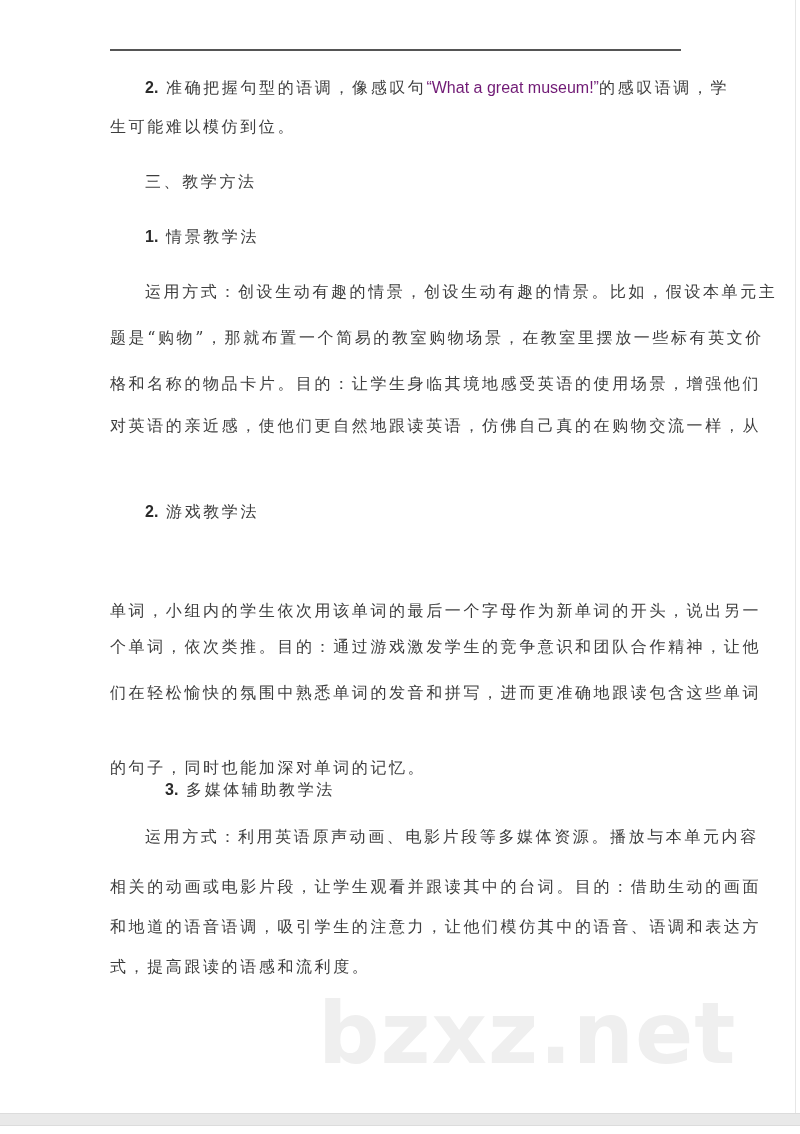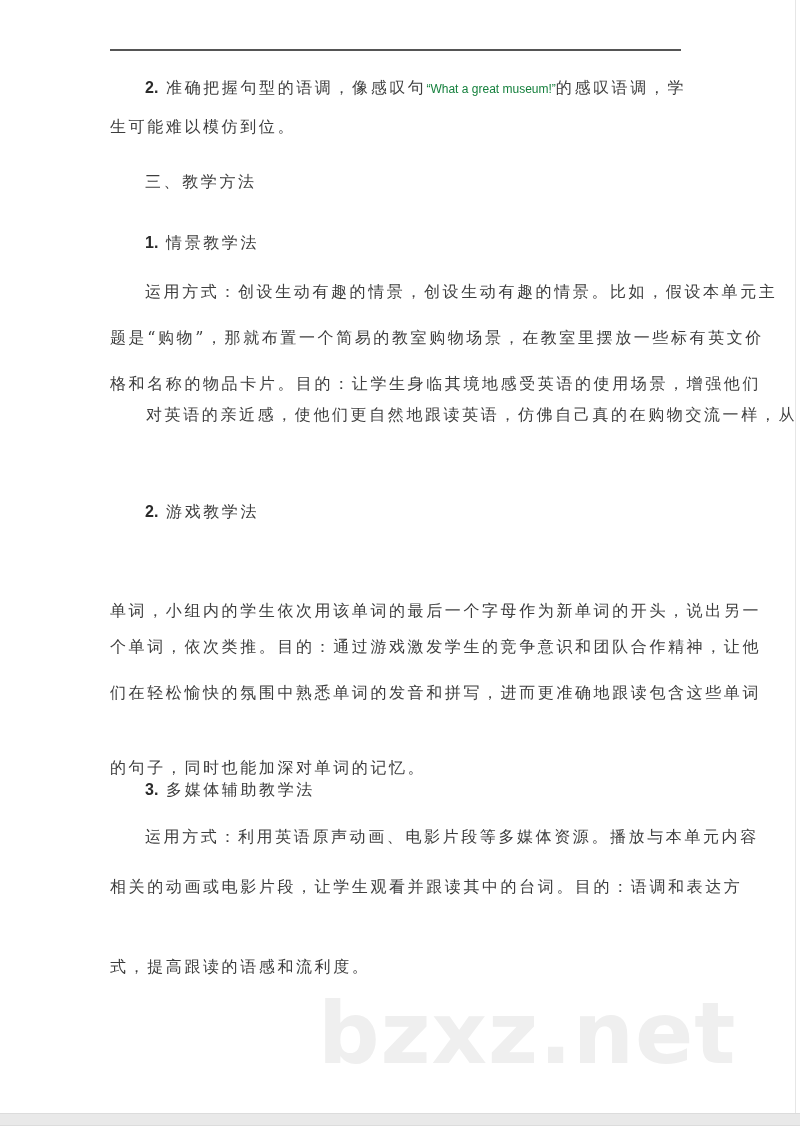--- a/index.html
+++ b/index.html
@@ -21,51 +21,52 @@
     position: absolute; left: 110px; top: 49px; width: 571px; height: 2px;
     background: #555555;
   }
   .line {
     position: absolute; left: 110px; width: 580px;
     font-size: 16px; line-height: 20px; white-space: nowrap;
     letter-spacing: 2.6px; color: #3d3d3d;
   }
   .indent { left: 145px; }
   .num { font-family: "Liberation Sans", sans-serif; font-weight: bold; letter-spacing: 0; color: #2a2a2a; }
-  .en { font-family: "Liberation Sans", sans-serif; letter-spacing: 0; color: #15803d; font-size: 12px; }
+  .en { font-family: "Liberation Sans", sans-serif; letter-spacing: 0; color: #701a75; font-size: 16px; }
   .watermark {
     position: absolute; left: 318px; top: 990px;
     font-family: "DejaVu Sans", sans-serif; font-weight: bold;
     font-size: 86px; line-height: 86px; color: #efefef; letter-spacing: 1px;
   }
 </style>
 </head>
 <body>
 
 <div class="page">
   <div class="header-rule"></div>
 
   <div class="line indent" style="top:78px;"><span class="num">2.</span> <span>准确把握句型的语调，像感叹句</span><span class="en">“What a great museum!”</span><span>的感叹语调，学</span></div>
   <div class="line" style="top:117px;">生可能难以模仿到位。</div>
 
   <div class="line indent" style="top:172px;">三、教学方法</div>
 
-  <div class="line indent" style="top:227px;margin-top:6px;"><span class="num">1.</span> <span>情景教学法</span></div>
+  <div class="line indent" style="top:227px;"><span class="num">1.</span> <span>情景教学法</span></div>
   <div class="line indent" style="top:282px;">运用方式：创设生动有趣的情景，创设生动有趣的情景。比如，假设本单元主</div>
   <div class="line" style="top:328px;">题是“购物”，那就布置一个简易的教室购物场景，在教室里摆放一些标有英文价</div>
   <div class="line" style="top:374px;">格和名称的物品卡片。目的：让学生身临其境地感受英语的使用场景，增强他们</div>
-  <div class="line" style="top:405px;margin-left:36px;">对英语的亲近感，使他们更自然地跟读英语，仿佛自己真的在购物交流一样，从</div>
+  <div class="line" style="top:416px;">对英语的亲近感，使他们更自然地跟读英语，仿佛自己真的在购物交流一样，从</div>
 
   <div class="line indent" style="top:502px;"><span class="num">2.</span> <span>游戏教学法</span></div>
   <div class="line" style="top:601px;">单词，小组内的学生依次用该单词的最后一个字母作为新单词的开头，说出另一</div>
   <div class="line" style="top:683px;">们在轻松愉快的氛围中熟悉单词的发音和拼写，进而更准确地跟读包含这些单词</div>
   <div class="line" style="top:637px;">个单词，依次类推。目的：通过游戏激发学生的竞争意识和团队合作精神，让他</div>
   <div class="line" style="top:758px;">的句子，同时也能加深对单词的记忆。</div>
 
-  <div class="line indent" style="top:780px;"><span class="num">3.</span> <span>多媒体辅助教学法</span></div>
+  <div class="line indent" style="top:780px;margin-left:20px;"><span class="num">3.</span> <span>多媒体辅助教学法</span></div>
   <div class="line indent" style="top:827px;">运用方式：利用英语原声动画、电影片段等多媒体资源。播放与本单元内容</div>
-  <div class="line" style="top:877px;">相关的动画或电影片段，让学生观看并跟读其中的台词。目的：语调和表达方</div>
+  <div class="line" style="top:877px;">相关的动画或电影片段，让学生观看并跟读其中的台词。目的：借助生动的画面</div>
+  <div class="line" style="top:917px;">和地道的语音语调，吸引学生的注意力，让他们模仿其中的语音、语调和表达方</div>
   <div class="line" style="top:957px;">式，提高跟读的语感和流利度。</div>
 
   <div class="watermark">bzxz.net</div>
 </div>
 
 <div class="bottom-strip"></div>
 
 </body></html>

